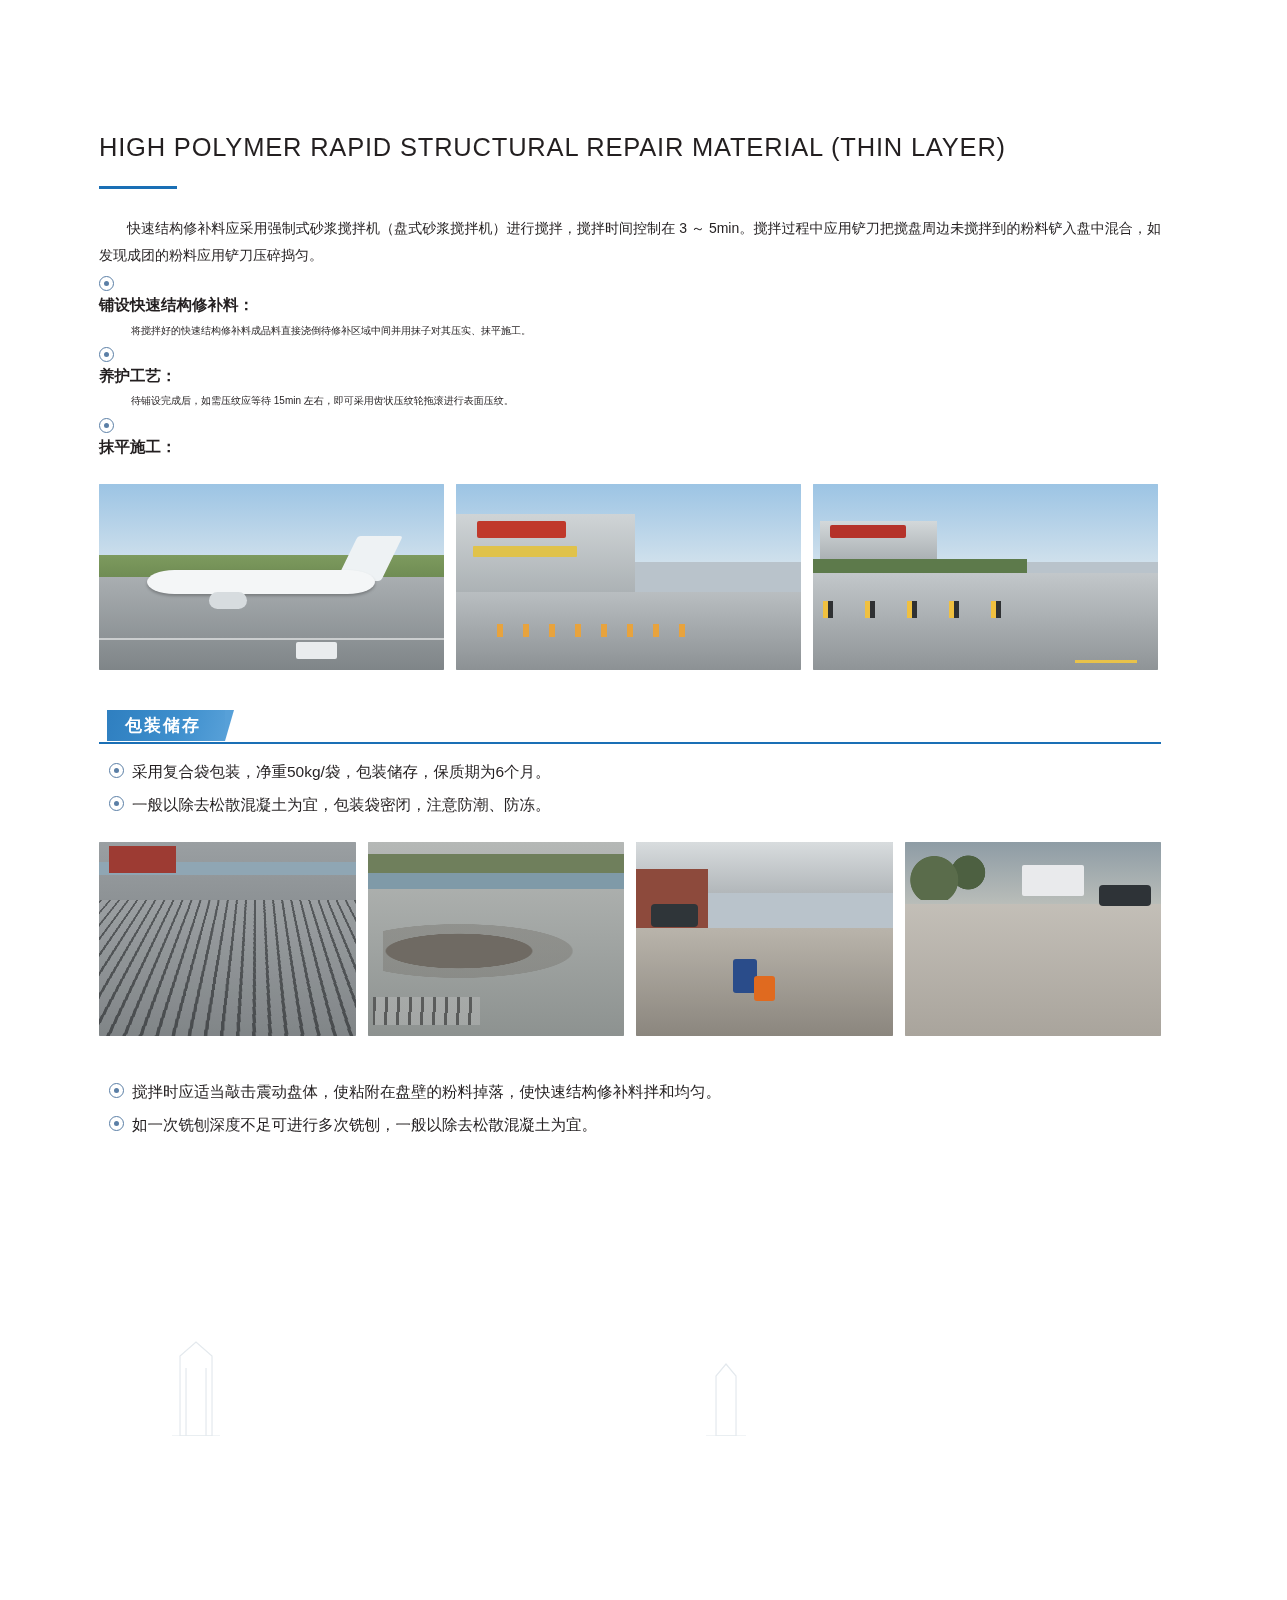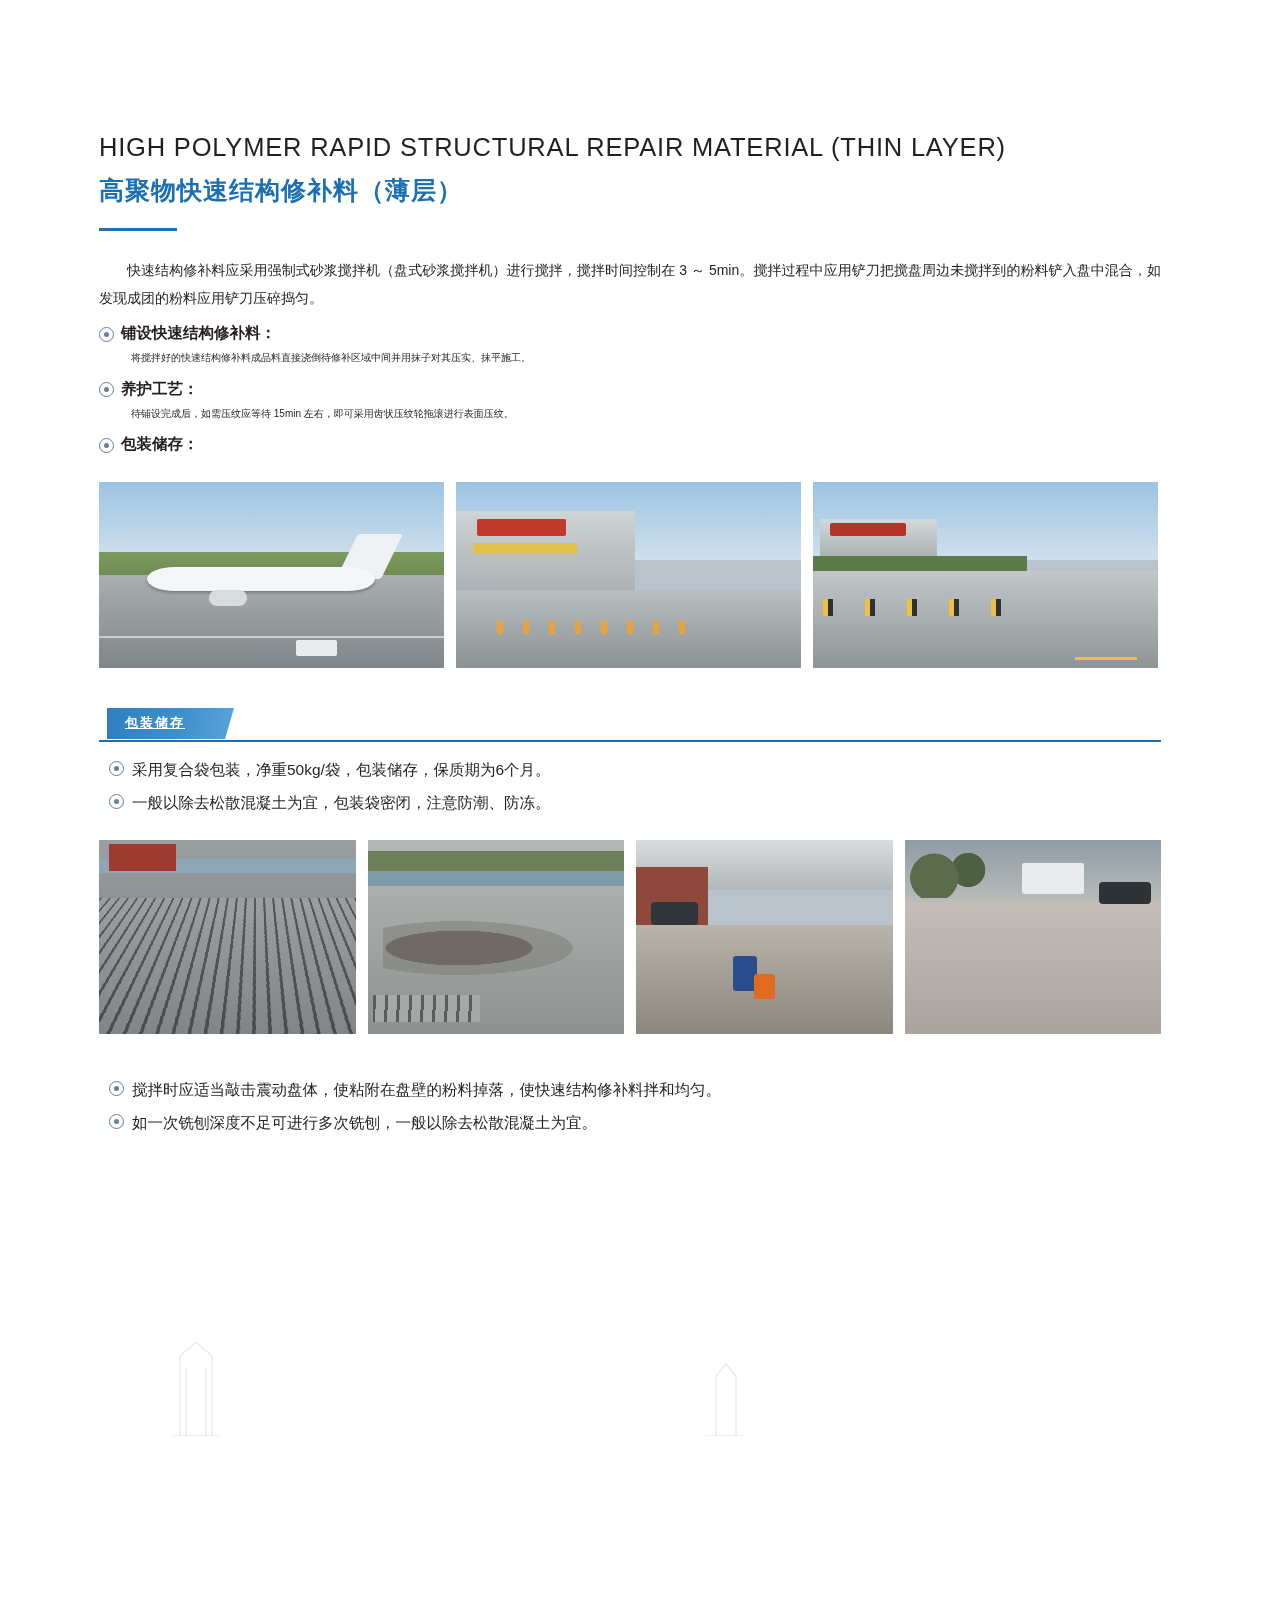--- a/index.html
+++ b/index.html
@@ -63,21 +63,22 @@
     color: #231f20;
     text-indent: 2em;
   }
   .bullet-head {
     margin-top: 6px;
     font-size: 15.5px;
     line-height: 1.95;
     font-weight: 700;
     color: #231f20;
     display: flex;
-    align-items: center;
+    align-items: flex-start;
+    flex-direction: column;
   }
   .bullet-head .ring {
     flex: 0 0 auto;
     margin-right: 7px;
     position: relative;
     top: 1px;
   }
   .sub-line {
     font-size: 10px;
     line-height: 1.95;
@@ -329,27 +330,26 @@
   }
   .ribbon {
     position: absolute;
     left: 8px;
     bottom: 3px;
     height: 31px;
     min-width: 118px;
     padding: 0 20px 0 18px;
     background: linear-gradient(105deg, #2f7fc0 0%, #3e8fcd 60%, #57a0d8 100%);
     color: #ffffff;
-    font-size: 13px;
+    font-size: 17px;
     font-weight: 700;
     letter-spacing: 2px;
     display: flex;
     align-items: center;
     box-sizing: border-box;
-    text-decoration: underline;
   }
   .ribbon::after {
     content: "";
     position: absolute;
     right: -9px;
     top: 0;
     width: 0;
     height: 0;
     border-top: 31px solid #57a0d8;
     border-right: 9px solid transparent;
@@ -371,42 +371,41 @@
   }
 </style>
 </head>
 <body>
 
 <div class="page">
 
   <div class="content">
 
     <div class="title-en">HIGH POLYMER RAPID STRUCTURAL REPAIR MATERIAL (THIN LAYER)</div>
-    <div class="title-cn">高聚物快速结构修补料（薄层）</div>
     <div class="title-rule"></div>
 
     <div class="para">快速结构修补料应采用强制式砂浆搅拌机（盘式砂浆搅拌机）进行搅拌，搅拌时间控制在 3 ～ 5min。搅拌过程中应用铲刀把搅盘周边未搅拌到的粉料铲入盘中混合，如发现成团的粉料应用铲刀压碎捣匀。</div>
 
     <div>
 
       <div class="bullet-head">
         <span class="ring"></span>
         <span>铺设快速结构修补料：</span>
       </div>
       <div class="sub-line">将搅拌好的快速结构修补料成品料直接浇倒待修补区域中间并用抹子对其压实、抹平施工。</div>
 
       <div class="bullet-head">
         <span class="ring"></span>
         <span>养护工艺：</span>
       </div>
       <div class="sub-line">待铺设完成后，如需压纹应等待 15min 左右，即可采用齿状压纹轮拖滚进行表面压纹。</div>
 
       <div class="bullet-head">
         <span class="ring"></span>
-        <span>包装储存：</span>
+        <span>抹平施工：</span>
       </div>
     </div>
 
     <div class="photo-row">
 
       <div class="photo ph-plane" style="width:345px;height:186px;">
         <div class="sky"></div>
         <div class="field"></div>
         <div class="apron"></div>
         <div class="tail"></div>

